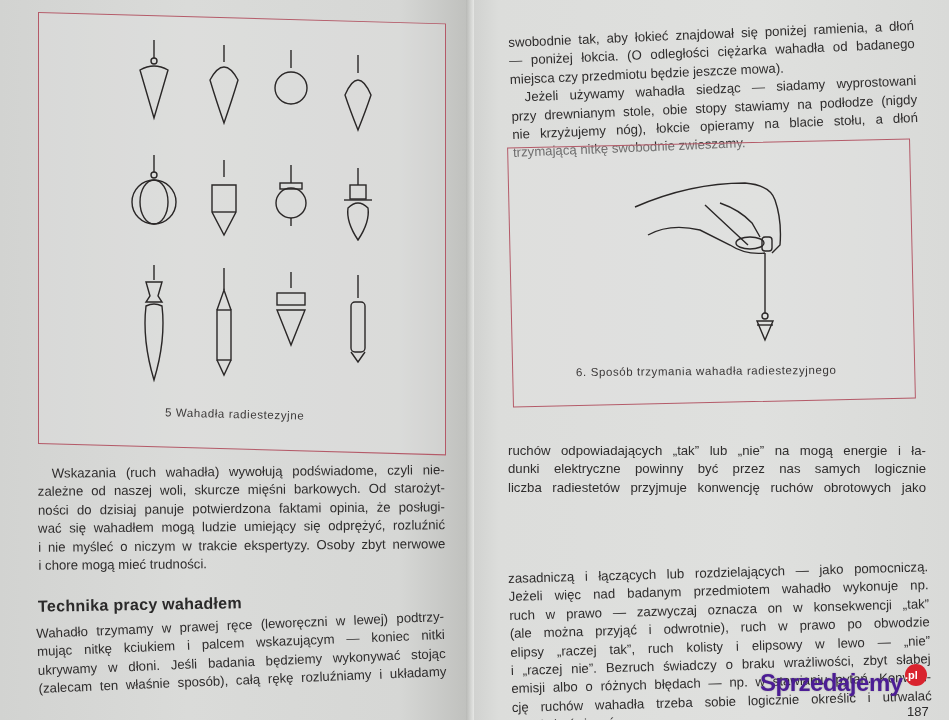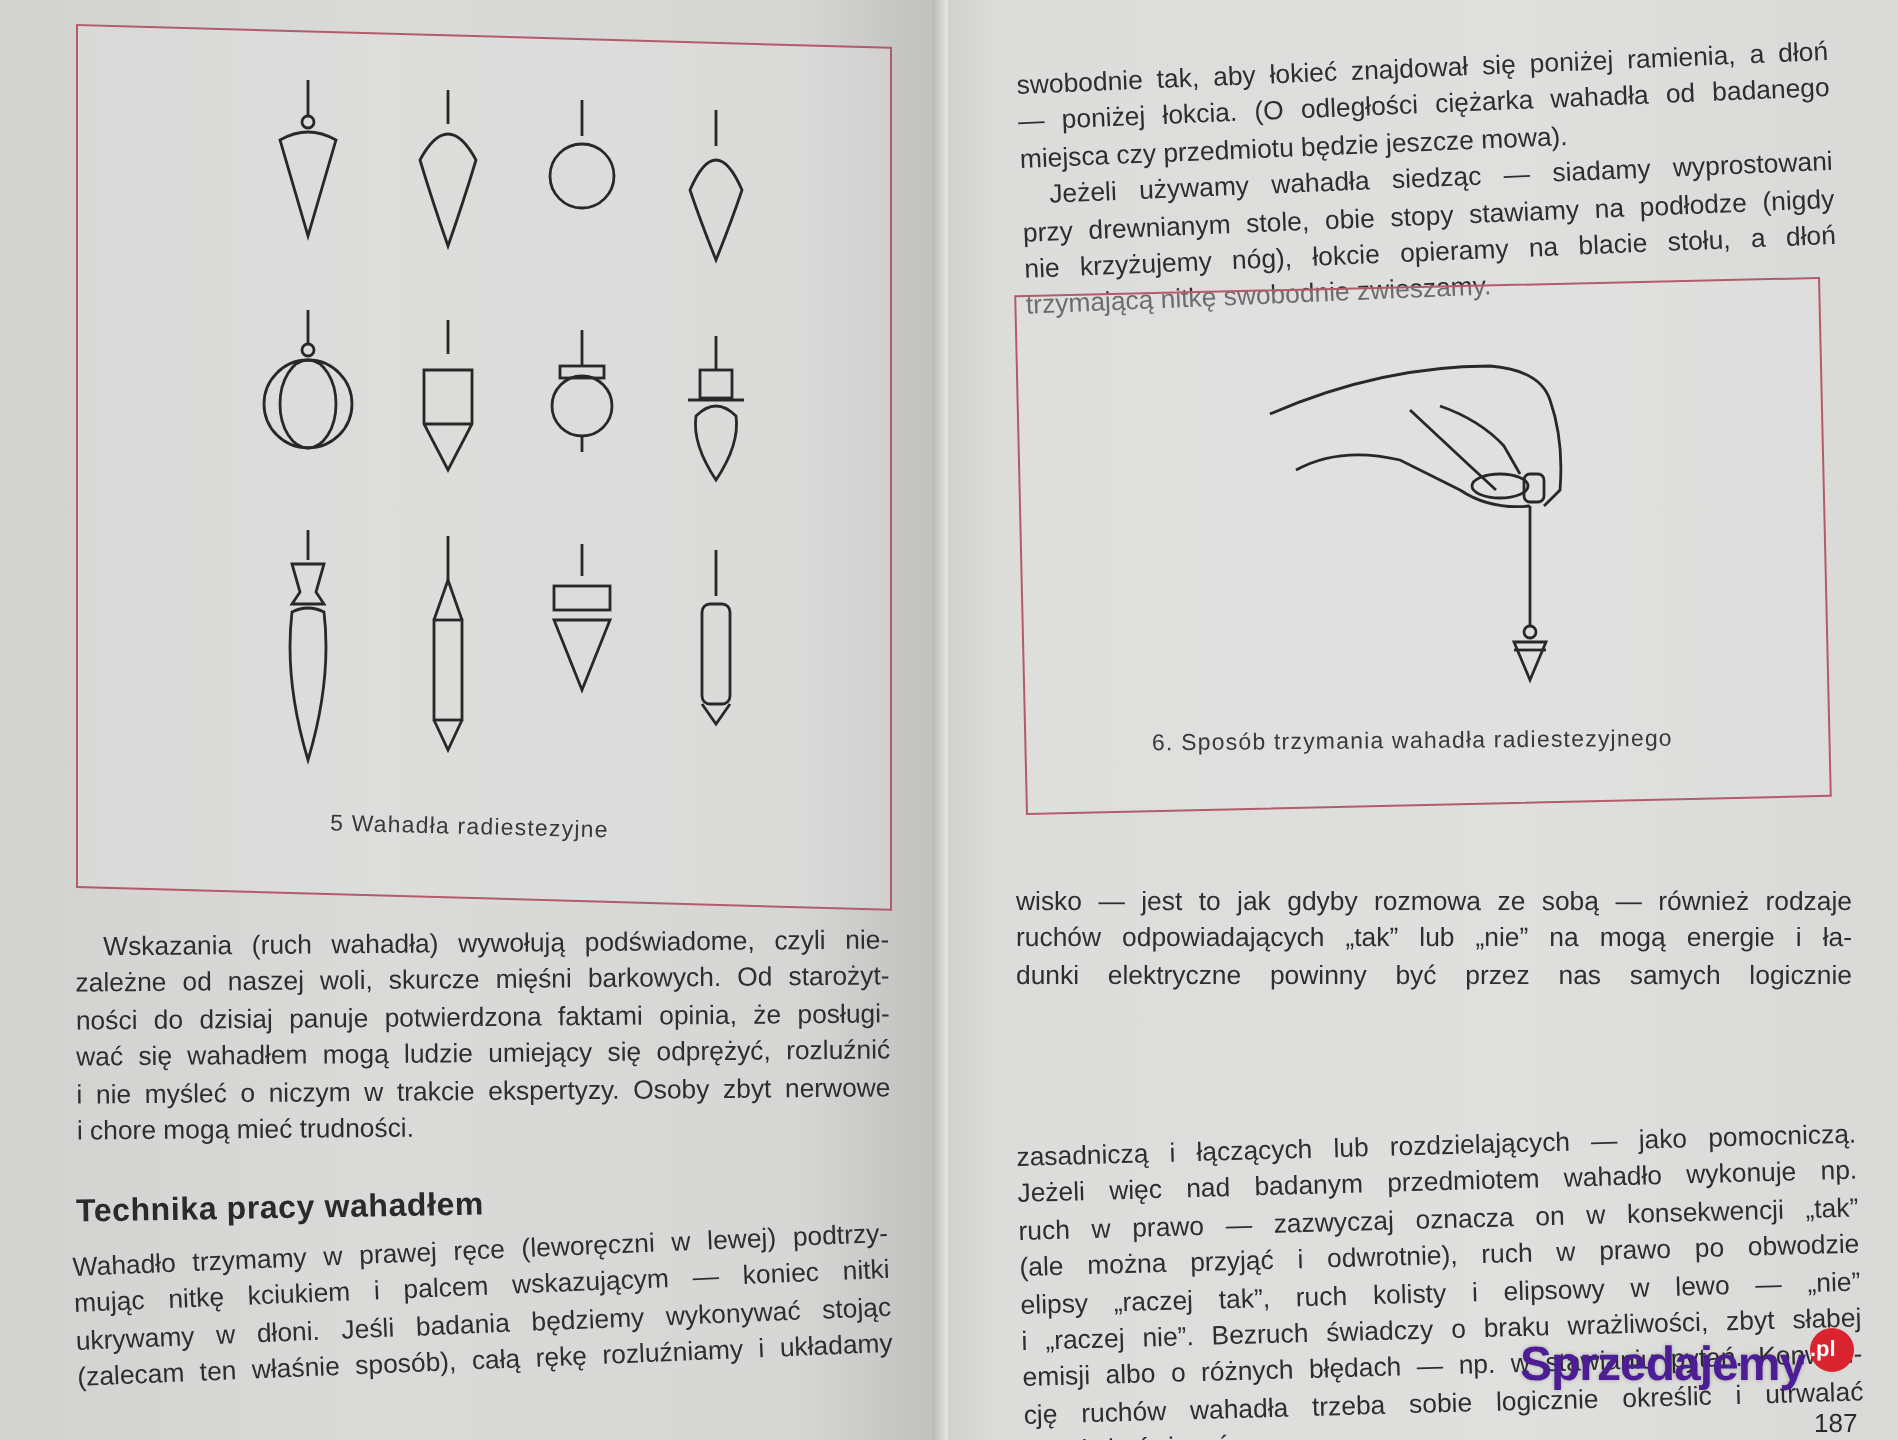--- a/index.html
+++ b/index.html
@@ -143,23 +143,23 @@
   <ellipse cx="120" cy="68" rx="14" ry="6"></ellipse>
     <rect x="132" y="62" width="10" height="14" rx="3"></rect>
   <line x1="135" y1="78" x2="135" y2="138"></line>
   <circle cx="135" cy="141" r="3"></circle>
     <path d="M127 146 L143 146 L135 165 Z"></path>
     <line x1="127" y1="150" x2="143" y2="150"></line>
 </svg>
 <div class="caption cap6">6. Sposób trzymania wahadła radiestezyjnego</div>
 
 <div class="para p-right2">
-  <span class="line">wisko — jest to jak gdyby rozmowa ze sobą — również rodzaje</span>
   <span class="line">ruchów odpowiadających „tak” lub „nie” na mogą energie i ła-</span>
   <span class="line">dunki elektryczne powinny być przez nas samych logicznie</span>
+  <span class="line">liczba radiestetów przyjmuje konwencję ruchów obrotowych jako</span>
 </div>
 <div class="para p-right3">
   <span class="line">zasadniczą i łączących lub rozdzielających — jako pomocniczą.</span>
   <span class="line">Jeżeli więc nad badanym przedmiotem wahadło wykonuje np.</span>
   <span class="line">ruch w prawo — zazwyczaj oznacza on w konsekwencji „tak”</span>
   <span class="line">(ale można przyjąć i odwrotnie), ruch w prawo po obwodzie</span>
   <span class="line">elipsy „raczej tak”, ruch kolisty i elipsowy w lewo — „nie”</span>
   <span class="line">i „raczej nie”. Bezruch świadczy o braku wrażliwości, zbyt słabej</span>
   <span class="line">emisji albo o różnych błędach — np. w stawianiu pytań. Konwen-</span>
   <span class="line">cję ruchów wahadła trzeba sobie logicznie określić i utrwalać</span>

